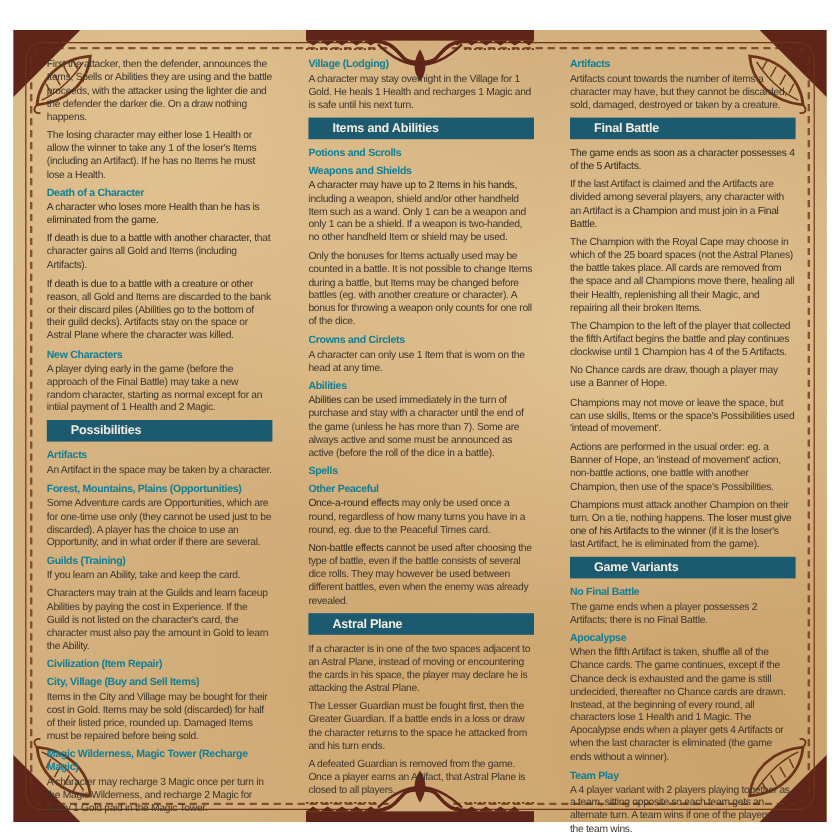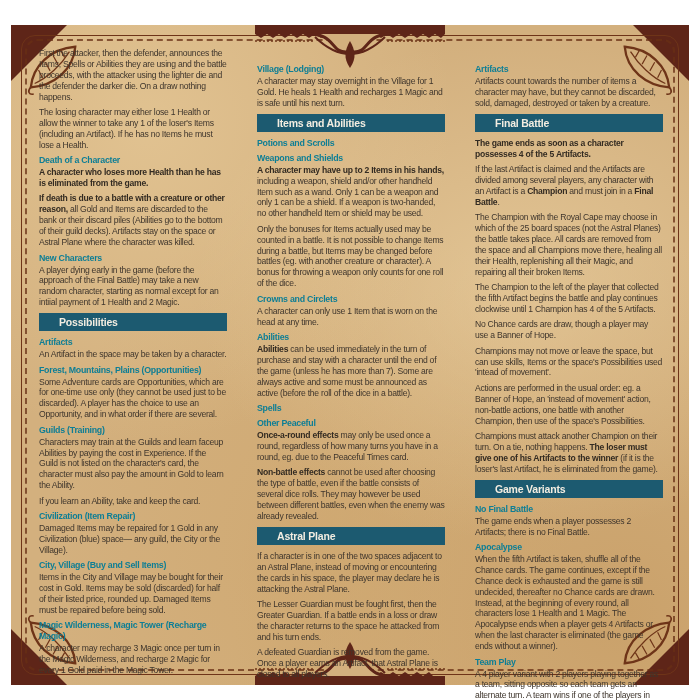--- a/index.html
+++ b/index.html
@@ -32,29 +32,29 @@
   .leaf.bl{left:14px;bottom:14px;transform:scaleY(-1);}
   .leaf.br{right:14px;bottom:14px;transform:scale(-1,-1);}
   
   .arch{position:absolute;left:50%;transform:translateX(-50%);width:190px;height:48px;pointer-events:none;}
   .arch.top{top:0;}
   .arch.bottom{bottom:0;transform:translateX(-50%) scaleY(-1);}
   
   .content{position:absolute;left:28px;right:26px;top:23px;bottom:16px;display:flex;gap:30px;}
   .col{flex:1 1 0;min-width:0;}
   .para{margin:0 0 4.5px 0;font-size:8.6px;line-height:10.9px;letter-spacing:-0.25px;color:#3e352c;}
-  .para .b{font-weight:bold;color:#332b22;}
+  .para .b{font-weight:normal;color:#332b22;}
   .para .i{}
   .sub{margin:4px 0 1px 0;font-size:8.8px;line-height:11px;letter-spacing:-0.25px;font-weight:bold;color:#0e7e95;}
   .section-header{
     margin:5px 0 6px 0;background:#1c5a70;color:#f3ede1;
     font-size:10.5px;font-weight:bold;letter-spacing:-0.2px;
     padding:3px 0 3px 20px;line-height:12px;
   }
-  .col .sub:first-child{margin-top:16px;}
+  .col .sub:first-child{margin-top:0;}
 </style>
 </head>
 <body>
 
 <div class="page">
 
   <div class="corner tl"></div>
   <div class="corner tr"></div>
   <div class="corner bl"></div>
   <div class="corner br"></div>
@@ -103,33 +103,33 @@
     <path d="M95 16 C90 25 88 33 95 43 C102 33 100 25 95 16 Z" fill="#5e2518"></path>
     <path d="M0 16 L58 16 M132 16 L190 16" stroke="#6e3418" stroke-width="1.5" stroke-dasharray="2 2"></path>
   </svg>
 
   <div class="content">
     <div class="col" id="col-0">
         <p class="para"><span>First the attacker, then the defender, announces the Items, Spells or Abilities they are using and the battle proceeds, with the attacker using the lighter die and the defender the darker die. On a draw nothing happens.</span></p>
         <p class="para"><span>The losing character may either lose 1 Health or allow the winner to take any 1 of the loser's Items (including an Artifact). If he has no Items he must lose a Health.</span></p>
         <div class="sub">Death of a Character</div>
         <p class="para"><span class="b">A character who loses more Health than he has is eliminated from the game.</span></p>
+        <p class="para"><span class="b">If death is due to a battle with another character,</span><span> that character gains all Gold and Items (including Artifacts).</span></p>
         <p class="para"><span class="b">If death is due to a battle with a creature or other reason,</span><span> all Gold and Items are discarded to the bank or their discard piles (Abilities go to the bottom of their guild decks). Artifacts stay on the space or Astral Plane where the character was killed.</span></p>
         <div class="sub">New Characters</div>
         <p class="para"><span>A player dying early in the game (before the approach of the Final Battle) may take a new random character, starting as normal except for an intiial payment of 1 Health and 2 Magic.</span></p>
         <div class="section-header">Possibilities</div>
         <div class="sub">Artifacts</div>
         <p class="para"><span>An Artifact in the space may be taken by a character.</span></p>
         <div class="sub">Forest, Mountains, Plains (Opportunities)</div>
         <p class="para"><span>Some Adventure cards are Opportunities, which are for one-time use only (they cannot be used just to be discarded). A player has the choice to use an Opportunity, and in what order if there are several.</span></p>
         <div class="sub">Guilds (Training)</div>
+        <p class="para"><span>If you learn an Ability, take and keep the card.</span></p>
         <p class="para"><span>Characters may train at the Guilds and learn faceup Abilities by paying the cost in Experience. If the Guild is not listed on the character's card, the character must also pay the amount in Gold to learn the Ability.</span></p>
-        <p class="para"><span>If you learn an Ability, take and keep the card.</span></p>
         <div class="sub">Civilization (Item Repair)</div>
-        <p class="para"><span>Damaged Items may be repaired for 1 Gold in any Civilization (blue) space— any guild, the City or the Village).</span></p>
         <div class="sub">City, Village (Buy and Sell Items)</div>
         <p class="para"><span>Items in the City and Village may be bought for their cost in Gold. Items may be sold (discarded) for half of their listed price, rounded up. Damaged Items must be repaired before being sold.</span></p>
         <div class="sub">Magic Wilderness, Magic Tower (Recharge Magic)</div>
         <p class="para"><span>A character may recharge 3 Magic once per turn in the Magic Wilderness, and recharge 2 Magic for every 1 Gold paid in the Magic Tower.</span></p>
       </div>
     <div class="col" id="col-1">
         <div class="sub">Village (Lodging)</div>
         <p class="para"><span>A character may stay overnight in the Village for 1 Gold. He heals 1 Health and recharges 1 Magic and is safe until his next turn.</span></p>
         <div class="section-header">Items and Abilities</div>
         <div class="sub">Potions and Scrolls</div>

